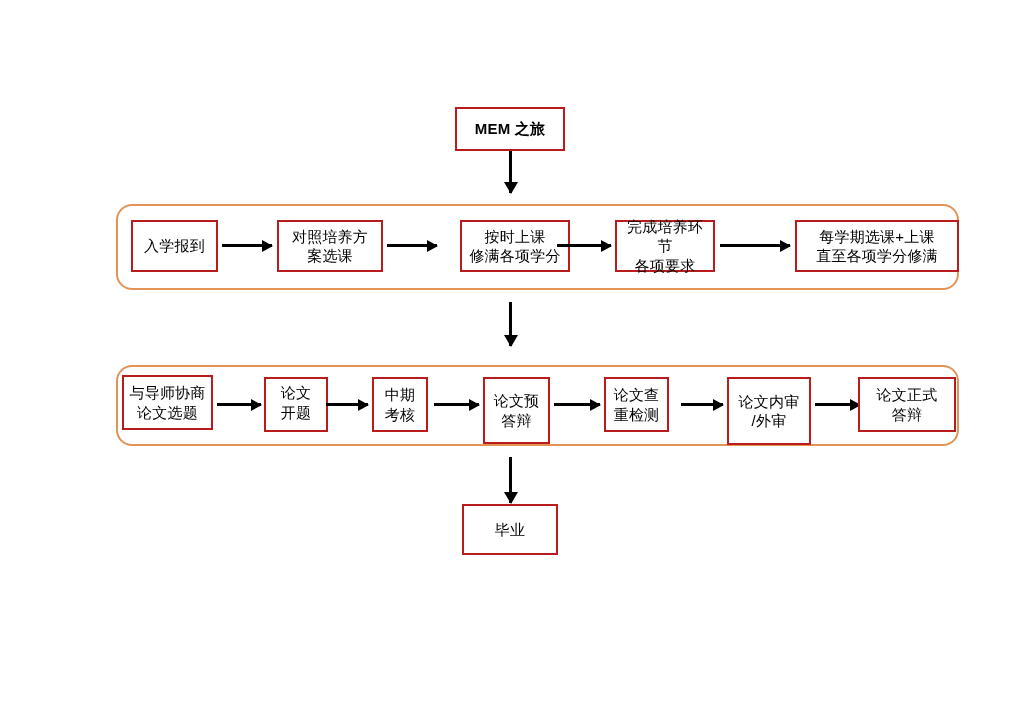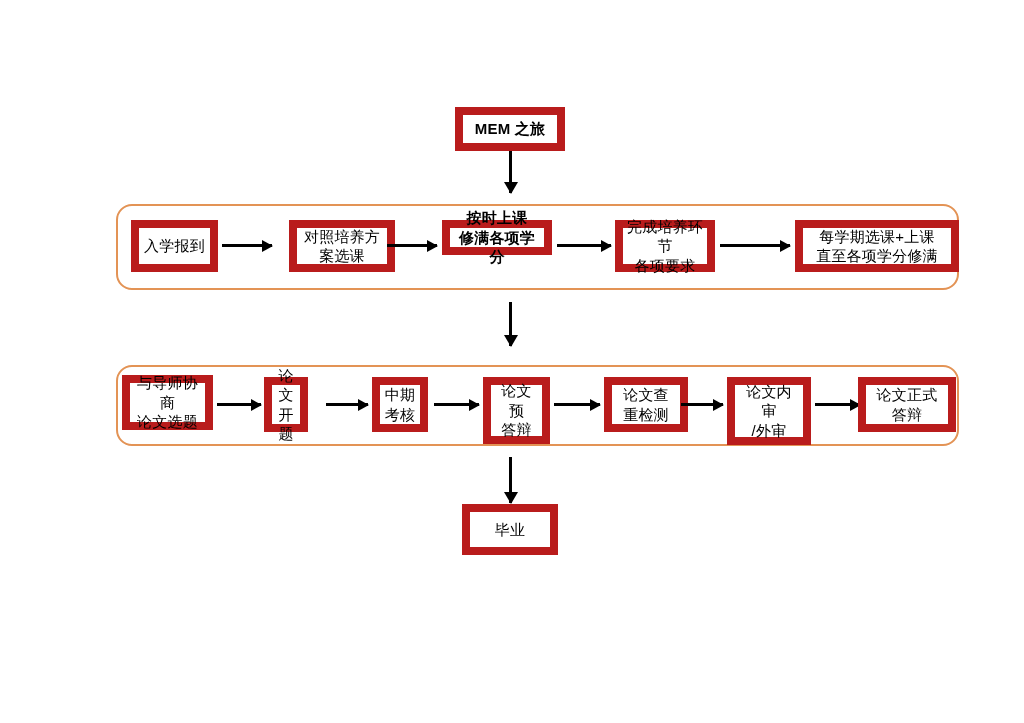--- a/index.html
+++ b/index.html
@@ -17,21 +17,21 @@
     width: 1024px;
     height: 723px;
     background: #ffffff;
     overflow: hidden;
   }
 
   
   .node {
     position: absolute;
     box-sizing: border-box;
-    border: 8px solid #b91c1c;
+    border: 2px solid #b91c1c;
     background: #ffffff;
     display: flex;
     align-items: center;
     justify-content: center;
     text-align: center;
     line-height: 1.28;
     font-size: 15px;
     color: #000000;
     letter-spacing: 0.2px;
     white-space: pre-line;
@@ -98,26 +98,26 @@
   <div class="node title-node" style="left:455px; top:107px; width:110px; height:44px;">MEM 之旅</div>
 
   <div class="v-arrow" style="left:509px; top:151px; height:42px;"></div>
 
   <div class="group-band" style="left:116px; top:204px; width:843px; height:86px;"></div>
 
   <div class="node" style="left:131px; top:220px; width:87px; height:52px;">入学报到</div>
 
   <div class="h-arrow" style="left:222px; top:244px; width:50px;"></div>
 
-  <div class="node two-line" style="left:277px; top:220px; width:106px; height:52px;margin-left:12px;">对照培养方
+  <div class="node two-line" style="left:277px; top:220px; width:106px; height:52px;">对照培养方
 案选课</div>
 
   <div class="h-arrow" style="left:387px; top:244px; width:50px;"></div>
 
-  <div class="node two-line" style="left:442px; top:220px; width:110px; height:35px;font-weight:bold;">按时上课
+  <div class="node two-line" style="left:460px; top:220px; width:110px; height:52px;">按时上课
 修满各项学分</div>
 
   <div class="h-arrow" style="left:557px; top:244px; width:54px;"></div>
 
   <div class="node two-line" style="left:615px; top:220px; width:100px; height:52px;text-align:center;">完成培养环节
 各项要求</div>
 
   <div class="h-arrow" style="left:720px; top:244px; width:70px;"></div>
 
   <div class="node two-line" style="left:795px; top:220px; width:164px; height:52px;">每学期选课+上课
@@ -125,36 +125,36 @@
 
   <div class="v-arrow" style="left:509px; top:302px; height:44px;"></div>
 
   <div class="group-band" style="left:116px; top:365px; width:843px; height:81px;"></div>
 
   <div class="node two-line" style="left:122px; top:375px; width:91px; height:55px;">与导师协商
 论文选题</div>
 
   <div class="h-arrow" style="left:217px; top:403px; width:44px;"></div>
 
-  <div class="node two-line" style="left:264px; top:377px; width:44px; height:55px;">论文
+  <div class="node two-line" style="left:264px; top:377px; width:64px; height:55px;font-family:Liberation Mono, monospace;">论文
 开题</div>
 
   <div class="h-arrow" style="left:326px; top:403px; width:42px;"></div>
 
   <div class="node two-line" style="left:372px; top:377px; width:56px; height:55px;">中期
 考核</div>
 
   <div class="h-arrow" style="left:434px; top:403px; width:45px;"></div>
 
   <div class="node two-line" style="left:483px; top:377px; width:67px; height:67px;">论文预
 答辩</div>
 
   <div class="h-arrow" style="left:554px; top:403px; width:46px;"></div>
 
-  <div class="node two-line" style="left:604px; top:377px; width:84px; height:55px;">论文查
+  <div class="node two-line" style="left:604px; top:377px; width:65px; height:55px;">论文查
 重检测</div>
 
   <div class="h-arrow" style="left:681px; top:403px; width:42px;"></div>
 
   <div class="node two-line" style="left:727px; top:377px; width:84px; height:68px;">论文内审
 /外审</div>
 
   <div class="h-arrow" style="left:815px; top:403px; width:45px;"></div>
 
   <div class="node two-line" style="left:858px; top:377px; width:98px; height:55px;">论文正式

